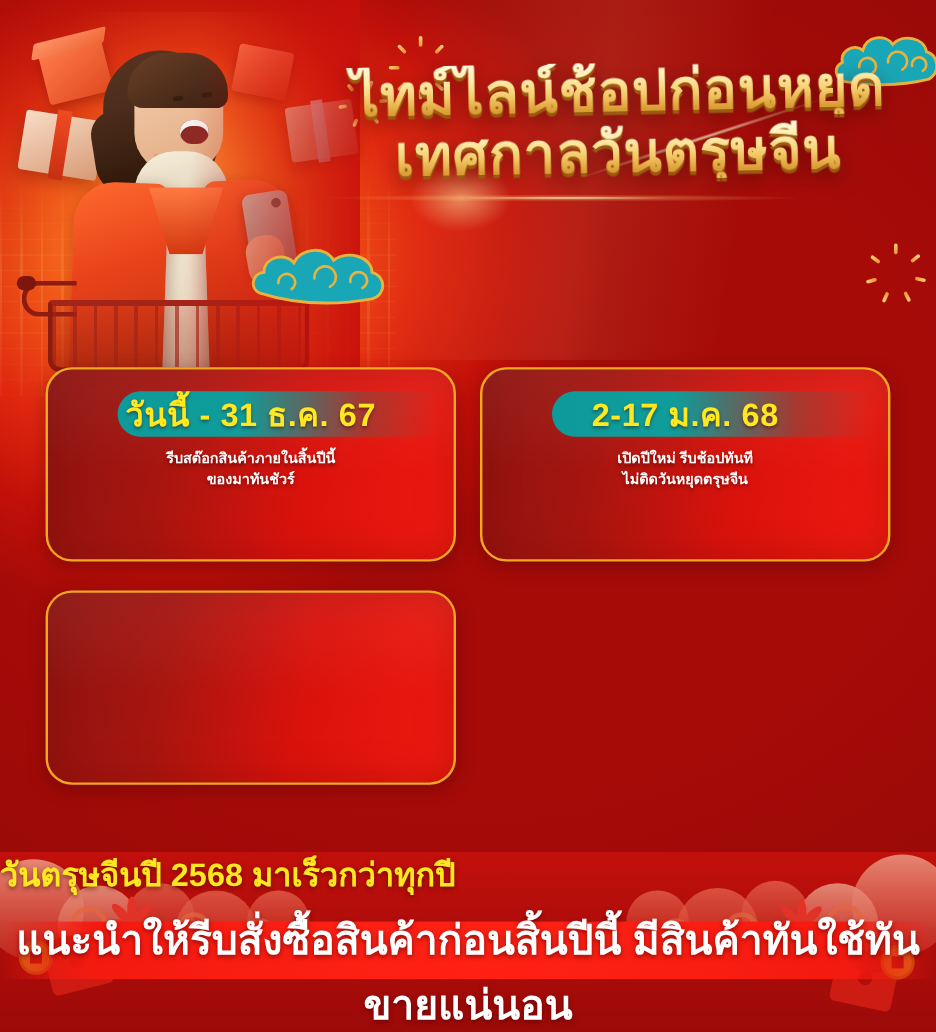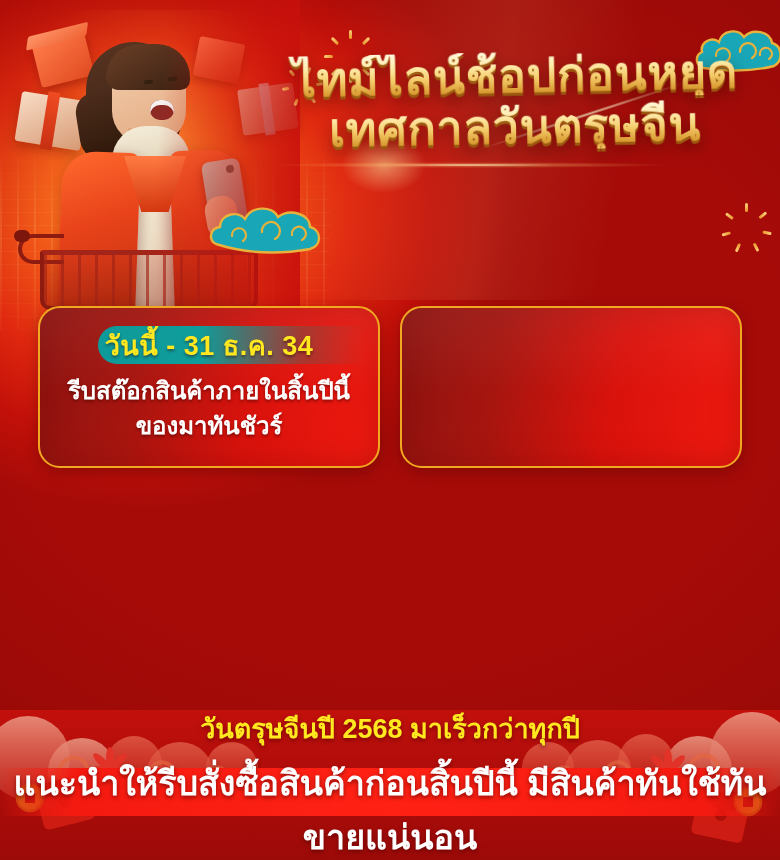--- a/index.html
+++ b/index.html
@@ -205,21 +205,21 @@
   .pill-text{
     font-size:27px; font-weight:bold; color:#ffe81f;
     letter-spacing:.5px;
     text-shadow:0 2px 3px rgba(40,0,0,.45);
     white-space:nowrap;
   }
   .card-lines{
     margin-top:10px; text-align:center;
   }
   .card-lines div{
-    font-size:24px; font-weight:bold; color:#ffffff;
+    font-size:12px; font-weight:bold; color:#ffffff;
     line-height:1.45;
     text-shadow:0 2px 3px rgba(70,4,0,.55);
   }
 
   
   .footnote{
     position:absolute; left:0; top:662px; width:780px;
     text-align:center; font-size:14px; color:#ffe9e4;
     text-shadow:0 1px 2px rgba(60,4,0,.5);
   }
@@ -231,21 +231,21 @@
     background:linear-gradient(180deg,#c2100c 0%, #b00d0a 40%, #9c0a08 100%);
     overflow:hidden;
   }
   .bottom-deco{ position:absolute; inset:0; opacity:.62; }
   .bottom-strip{
     position:absolute; left:0; top:58px; width:780px; height:48px;
     background:linear-gradient(90deg, rgba(255,30,18,0) 0%, #f51a10 10%, #ff2114 50%, #f51a10 90%, rgba(255,30,18,0) 100%);
   }
   .bottom-text{
     position:absolute; left:0; top:0; width:780px; height:150px;
-    display:flex; flex-direction:column; align-items:center; justify-content:center;
+    display:flex; flex-direction:column; align-items:flex-start; justify-content:center;
     gap:6px; text-align:center;
   }
   .bt-line1{
     font-size:27px; font-weight:bold; color:#ffe81f;
     text-shadow:0 2px 4px rgba(70,4,0,.6);
   }
   .bt-line2{
     font-size:34px; font-weight:bold; color:#ffffff;
     text-shadow:0 2px 4px rgba(70,4,0,.6);
   }
@@ -346,28 +346,38 @@
     <div class="line l1">ไทม์ไลน์ช้อปก่อนหยุด</div>
     <div class="line l2">เทศกาลวันตรุษจีน</div>
   </div>
 
 
   <div class="cards">
 
     <div class="card">
       <div class="card-gloss"></div>
       <div class="pill">
-        <span class="pill-text">วันนี้ - 31 ธ.ค. 34</span>
+        <span class="pill-text">วันนี้ - 31 ธ.ค. 67</span>
       </div>
       <div class="card-lines">
         <div>รีบสต๊อกสินค้าภายในสิ้นปีนี้</div>
         <div>ของมาทันชัวร์</div>
       </div>
     </div>
 
+    <div class="card">
+      <div class="card-gloss"></div>
+      <div class="pill">
+        <span class="pill-text">2-17 ม.ค. 68</span>
+      </div>
+      <div class="card-lines">
+        <div>เปิดปีใหม่ รีบช้อปทันที</div>
+        <div>ไม่ติดวันหยุดตรุษจีน</div>
+      </div>
+    </div>
 
     <div class="card">
       <div class="card-gloss"></div>
     </div>
 
 
   </div>
 
 
   <div class="bottom">

